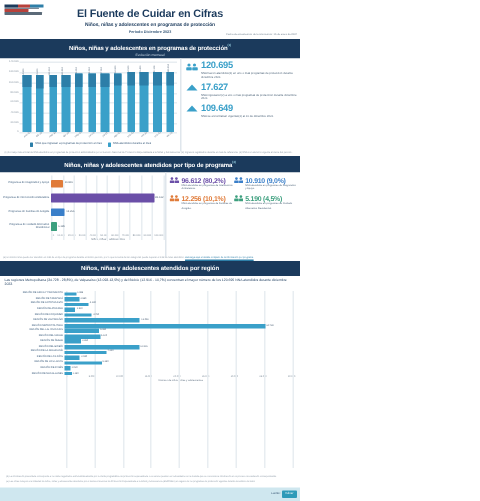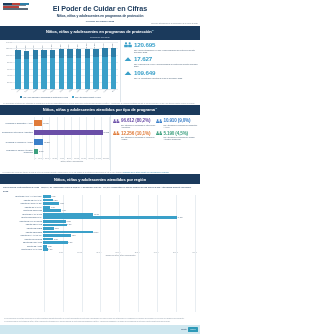--- a/index.html
+++ b/index.html
@@ -164,21 +164,21 @@
       <div class="lflag">
           <i class="f1"></i>
           <i class="f2"></i>
           <i class="f3"></i>
         </div>
       <div class="lrow l2"></div>
       <div class="lrow l3"></div>
       <div class="lrow l4"></div>
     </div>
     <div class="title-wrap">
-      <div class="main-title">El Poder de Cuidar en Cifras</div>
+      <div class="main-title">El Fuente de Cuidar en Cifras</div>
       <div class="sub-title">Niños, niñas y adolescentes en programas de protección</div>
       <div class="period">Periodo Diciembre 2023</div>
     </div>
     <div class="header-note">Fecha de actualización de la información: 15 de enero de 2024</div>
   </div>
 
   <div class="banner">
     <div class="btitle">
       <span>Niños, niñas y adolescentes en programas de protección</span><sup>(1)</sup>
     </div>

